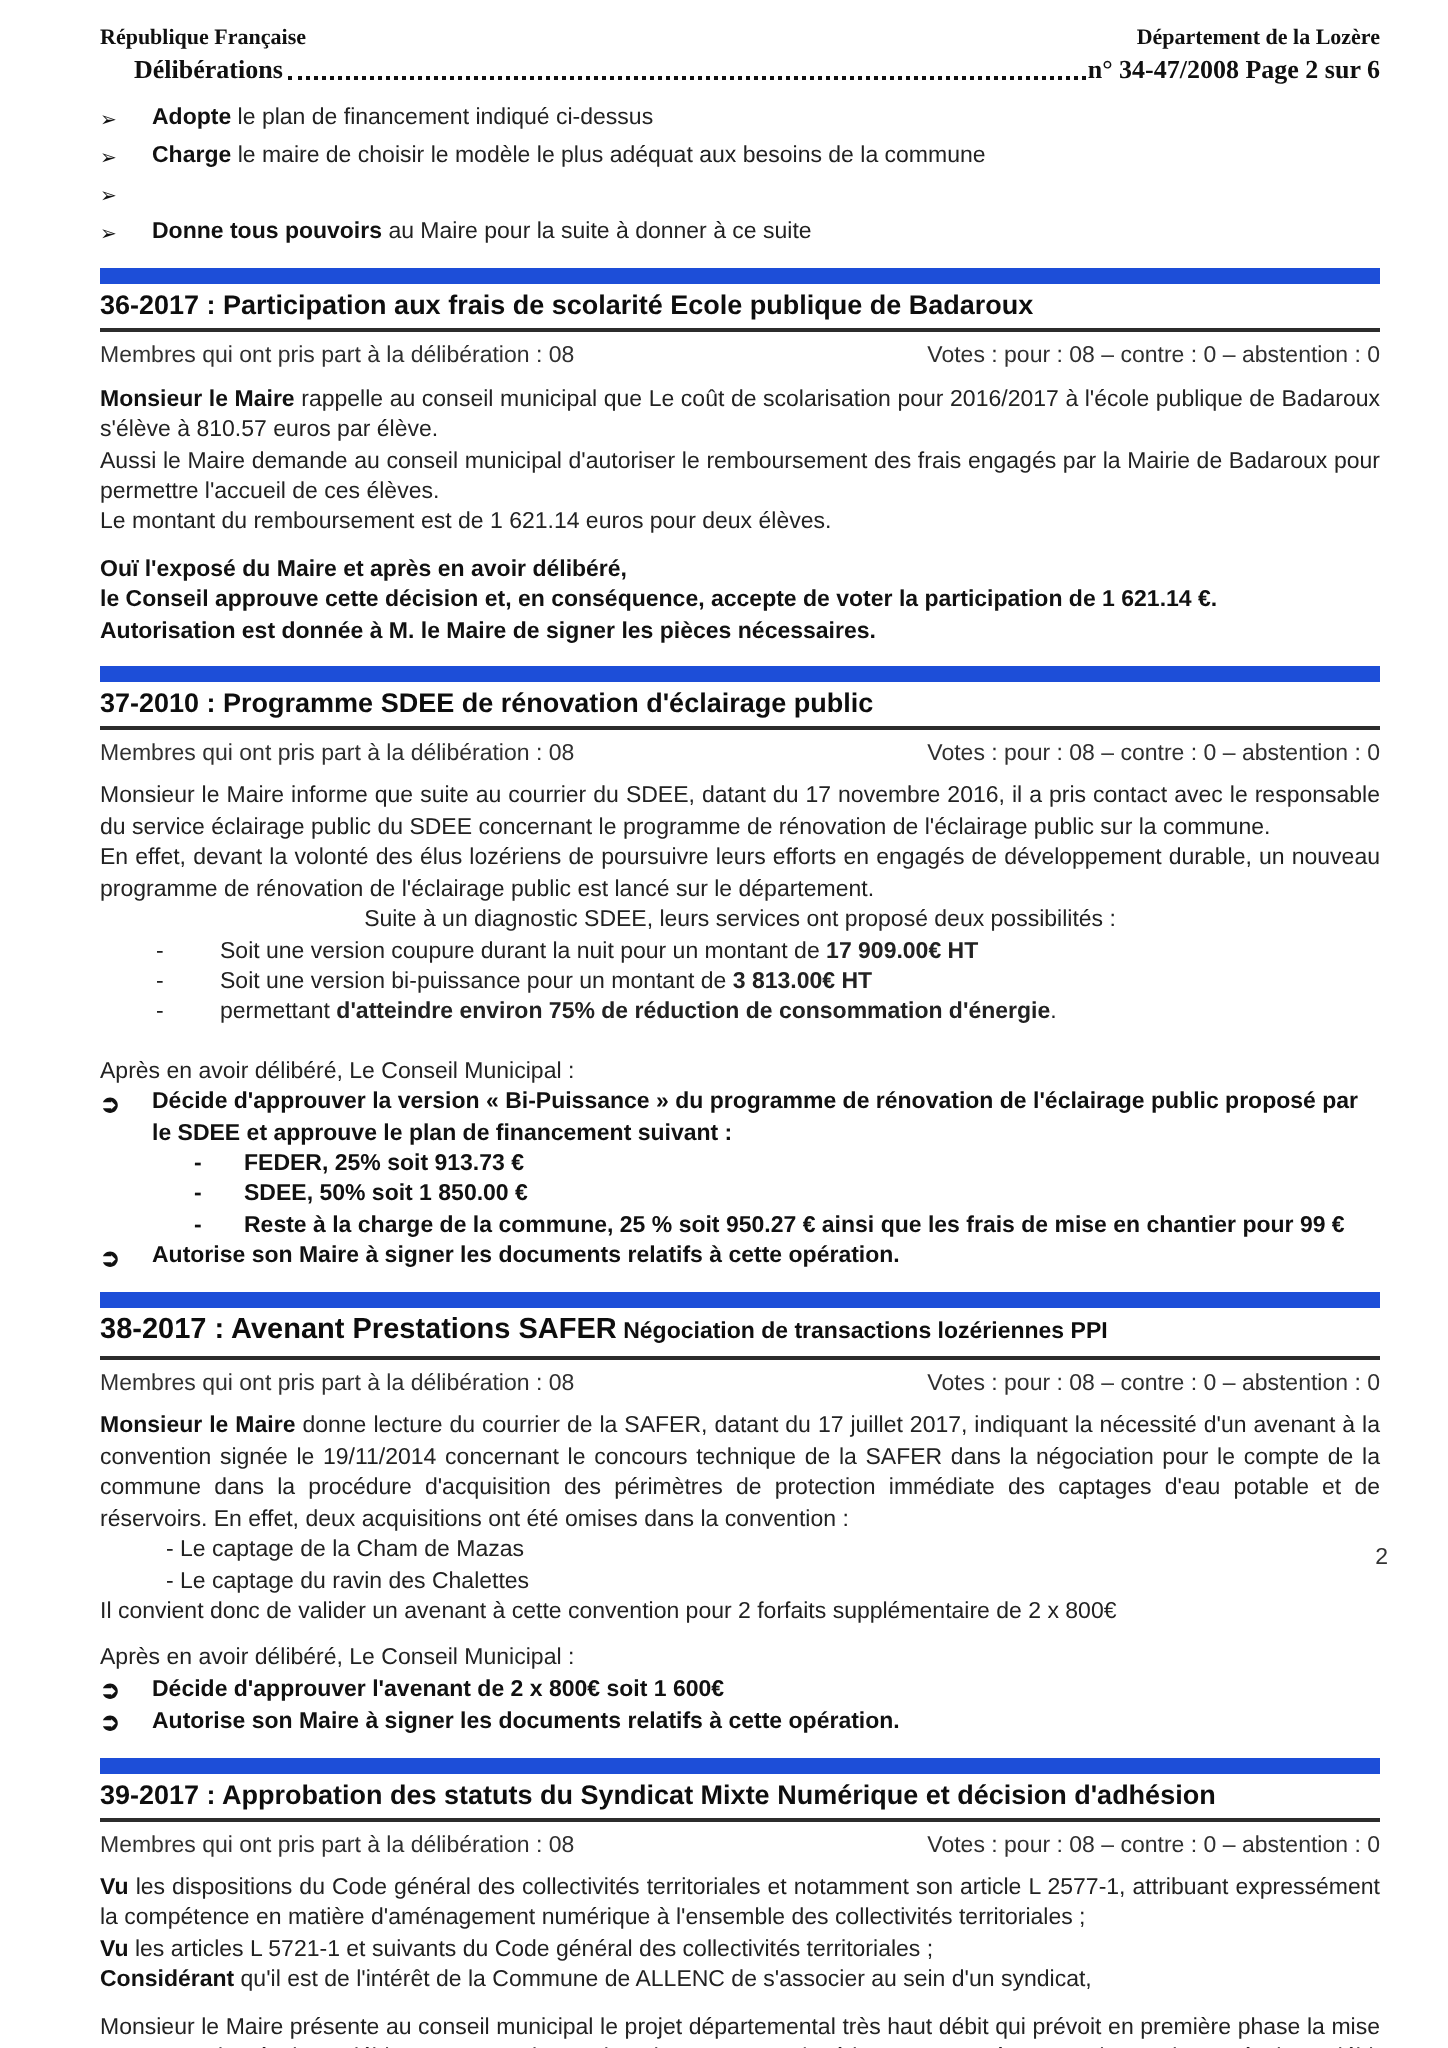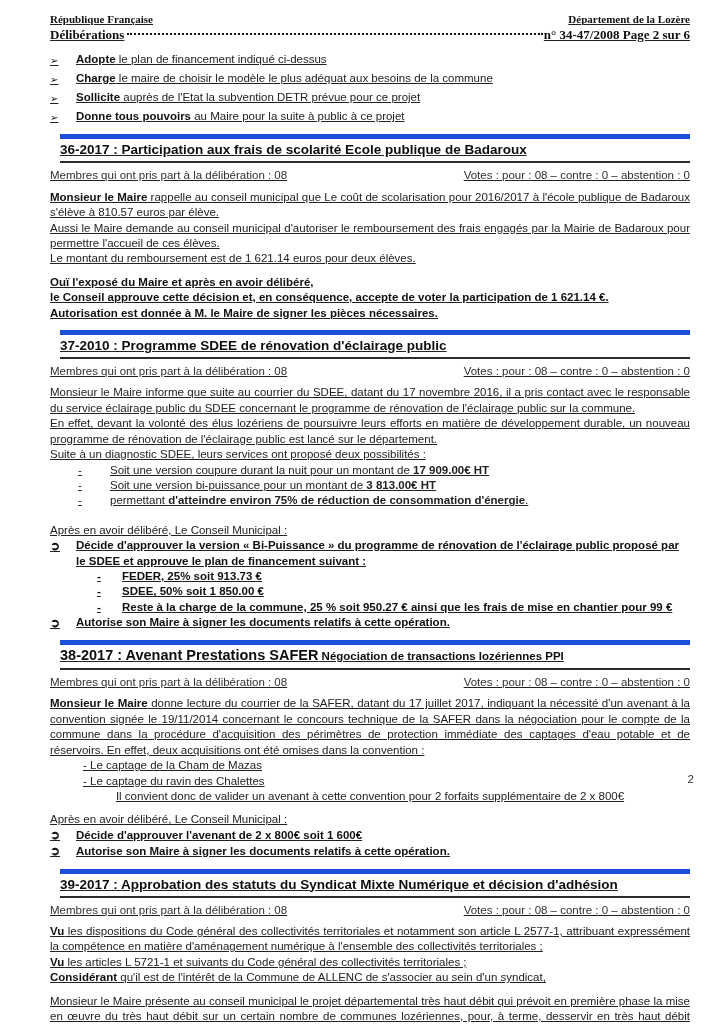--- a/index.html
+++ b/index.html
@@ -1,39 +1,39 @@
 <!DOCTYPE html>
 <html lang="fr"><head>
 <meta charset="utf-8">
 <style>
   html, body { margin:0; padding:0; background:#ffffff; }
   body {
     width:724px; height:1024px; overflow:hidden;
     font-family:"Liberation Sans", sans-serif;
     font-size:11.5px; line-height:15.4px; color:#222;
   }
-  .page { box-sizing:border-box; width:724px; height:813px; padding:13px 34px 0 50px; position:relative;text-decoration:underline; }
+  .page { box-sizing:border-box; width:724px; height:813px; padding:13px 34px 0 50px; position:relative; }
 
   
   .hdr { font-family:"Liberation Serif", serif; font-weight:bold; color:#101010; }
   .hdr-row1 { display:flex; justify-content:space-between; font-size:11px; line-height:13px; }
-  .hdr-row2 { display:flex; align-items:center; font-size:13px; line-height:16px; margin-top:1px; }
+  .hdr-row2 { display:flex; align-items:flex-end; font-size:13px; line-height:16px; margin-top:1px;margin-left:17px; }
   .leader { flex:1; border-bottom:2px dotted #101010; margin:0 1px 3px 3px; height:1px; }
 
   
   .intro { margin-top:9px; }
   .b-row { display:flex; margin-bottom:2.6px; }
   .b-glyph { flex:none; width:26px; font-size:10px; color:#111; padding-top:1px; }
   .b-text b { color:#111; }
 
   
   .sec-title {
-    border-top:5px solid #1d4ed8; border-bottom:2px solid #2c2c2c;
+    border-top:8px solid #1d4ed8; border-bottom:2px solid #2c2c2c;
     font-weight:bold; font-size:13.5px; line-height:17px;
-    padding:2px 0 3px; margin-top:9px; color:#0e0e0e;margin-left:10px;
+    padding:2px 0 3px; margin-top:9px; color:#0e0e0e;
   }
   .sec-title .t-sub { font-size:11.5px; }
 
   
   .mv-row { display:flex; justify-content:space-between; margin:5px 0 6px; color:#303030; }
 
   .par { margin:0; text-align:justify; }
   .par b, .lead-b { color:#111; }
   .gap8 { height:8px; }
   .gap14 { height:14px; }
@@ -75,25 +75,24 @@
     <div class="b-row">
       <span class="b-glyph">➢</span>
       <span class="b-text"><b>Adopte</b><span> le plan de financement indiqué ci-dessus</span></span>
     </div>
     <div class="b-row">
       <span class="b-glyph">➢</span>
       <span class="b-text"><b>Charge</b><span> le maire de choisir le modèle le plus adéquat aux besoins de la commune</span></span>
     </div>
     <div class="b-row">
       <span class="b-glyph">➢</span>
-      <span class="b-text"><b>Sollicite</b><span> auprès de l'Etat la subvention DETR prévue pour ce projet</span></span>
     </div>
     <div class="b-row">
       <span class="b-glyph">➢</span>
-      <span class="b-text"><b>Donne tous pouvoirs</b><span> au Maire pour la suite à public à ce projet</span></span>
+      <span class="b-text"><b>Donne tous pouvoirs</b><span> au Maire pour la suite à donner à ce suite</span></span>
     </div>
   </div>
 
   <div>
     <div class="sec-title">36-2017 : Participation aux frais de scolarité Ecole publique de Badaroux</div>
     <div class="mv-row">
       <span>Membres qui ont pris part à la délibération : 08</span>
       <span>Votes : pour : 08 – contre : 0 – abstention : 0</span>
     </div>
     <p class="par"><b>Monsieur le Maire</b><span> rappelle au conseil municipal que Le coût de scolarisation pour 2016/2017 à l'école publique de Badaroux s'élève à 810.57 euros par élève.</span></p>
@@ -107,22 +106,22 @@
     </div>
   </div>
 
   <div>
     <div class="sec-title">37-2010 : Programme SDEE de rénovation d'éclairage public</div>
     <div class="mv-row">
       <span>Membres qui ont pris part à la délibération : 08</span>
       <span>Votes : pour : 08 – contre : 0 – abstention : 0</span>
     </div>
     <p class="par">Monsieur le Maire informe que suite au courrier du SDEE, datant du 17 novembre 2016, il a pris contact avec le responsable du service éclairage public du SDEE concernant le programme de rénovation de l'éclairage public sur la commune.</p>
-    <p class="par">En effet, devant la volonté des élus lozériens de poursuivre leurs efforts en matière de développement durable, un nouveau programme de rénovation de l'éclairage public est lancé sur le département.</p>
-    <p class="par" style="text-align:left">Suite à un diagnostic SDEE, leurs services ont proposé deux possibilités :</p>
+    <p class="par">En effet, devant la volonté des élus lozériens de poursuivre leurs efforts en engagés de développement durable, un nouveau programme de rénovation de l'éclairage public est lancé sur le département.</p>
+    <p class="par" style="text-align:center">Suite à un diagnostic SDEE, leurs services ont proposé deux possibilités :</p>
     <div class="dash-row lvl1">
       <span class="d">-</span>
       <span><span>Soit une version coupure durant la nuit pour un montant de </span><b>17 909.00€ HT</b></span>
     </div>
     <div class="dash-row lvl1">
       <span class="d">-</span>
       <span><span>Soit une version bi-puissance pour un montant de </span><b>3 813.00€ HT</b></span>
     </div>
     <div class="dash-row lvl1">
       <span class="d">-</span>
@@ -156,21 +155,21 @@
     <div class="sec-title">
       <span style="font-size:14.5px">38-2017 : Avenant Prestations SAFER</span><span class="t-sub"> Négociation de transactions lozériennes PPI</span>
     </div>
     <div class="mv-row">
       <span>Membres qui ont pris part à la délibération : 08</span>
       <span>Votes : pour : 08 – contre : 0 – abstention : 0</span>
     </div>
     <p class="par"><b>Monsieur le Maire</b><span> donne lecture du courrier de la SAFER, datant du 17 juillet 2017, indiquant la nécessité d'un avenant à la convention signée le 19/11/2014 concernant le concours technique de la SAFER dans la négociation pour le compte de la commune dans la procédure d'acquisition des périmètres de protection immédiate des captages d'eau potable et de réservoirs. En effet, deux acquisitions ont été omises dans la convention :</span></p>
     <div class="captage">- Le captage de la Cham de Mazas</div>
     <div class="captage">- Le captage du ravin des Chalettes</div>
-    <p class="par" style="text-align:center">Il convient donc de valider un avenant à cette convention pour 2 forfaits supplémentaire de 2 x 800€</p>
+    <p class="par" style="text-align:left">Il convient donc de valider un avenant à cette convention pour 2 forfaits supplémentaire de 2 x 800€</p>
     <div class="gap8"></div>
     <div>Après en avoir délibéré, Le Conseil Municipal :</div>
     <div class="dec-row">
       <span class="dec-glyph">➲</span>
       <span>Décide d'approuver l'avenant de 2 x 800€ soit 1 600€</span>
     </div>
     <div class="dec-row">
       <span class="dec-glyph">➲</span>
       <span>Autorise son Maire à signer les documents relatifs à cette opération.</span>
     </div>

